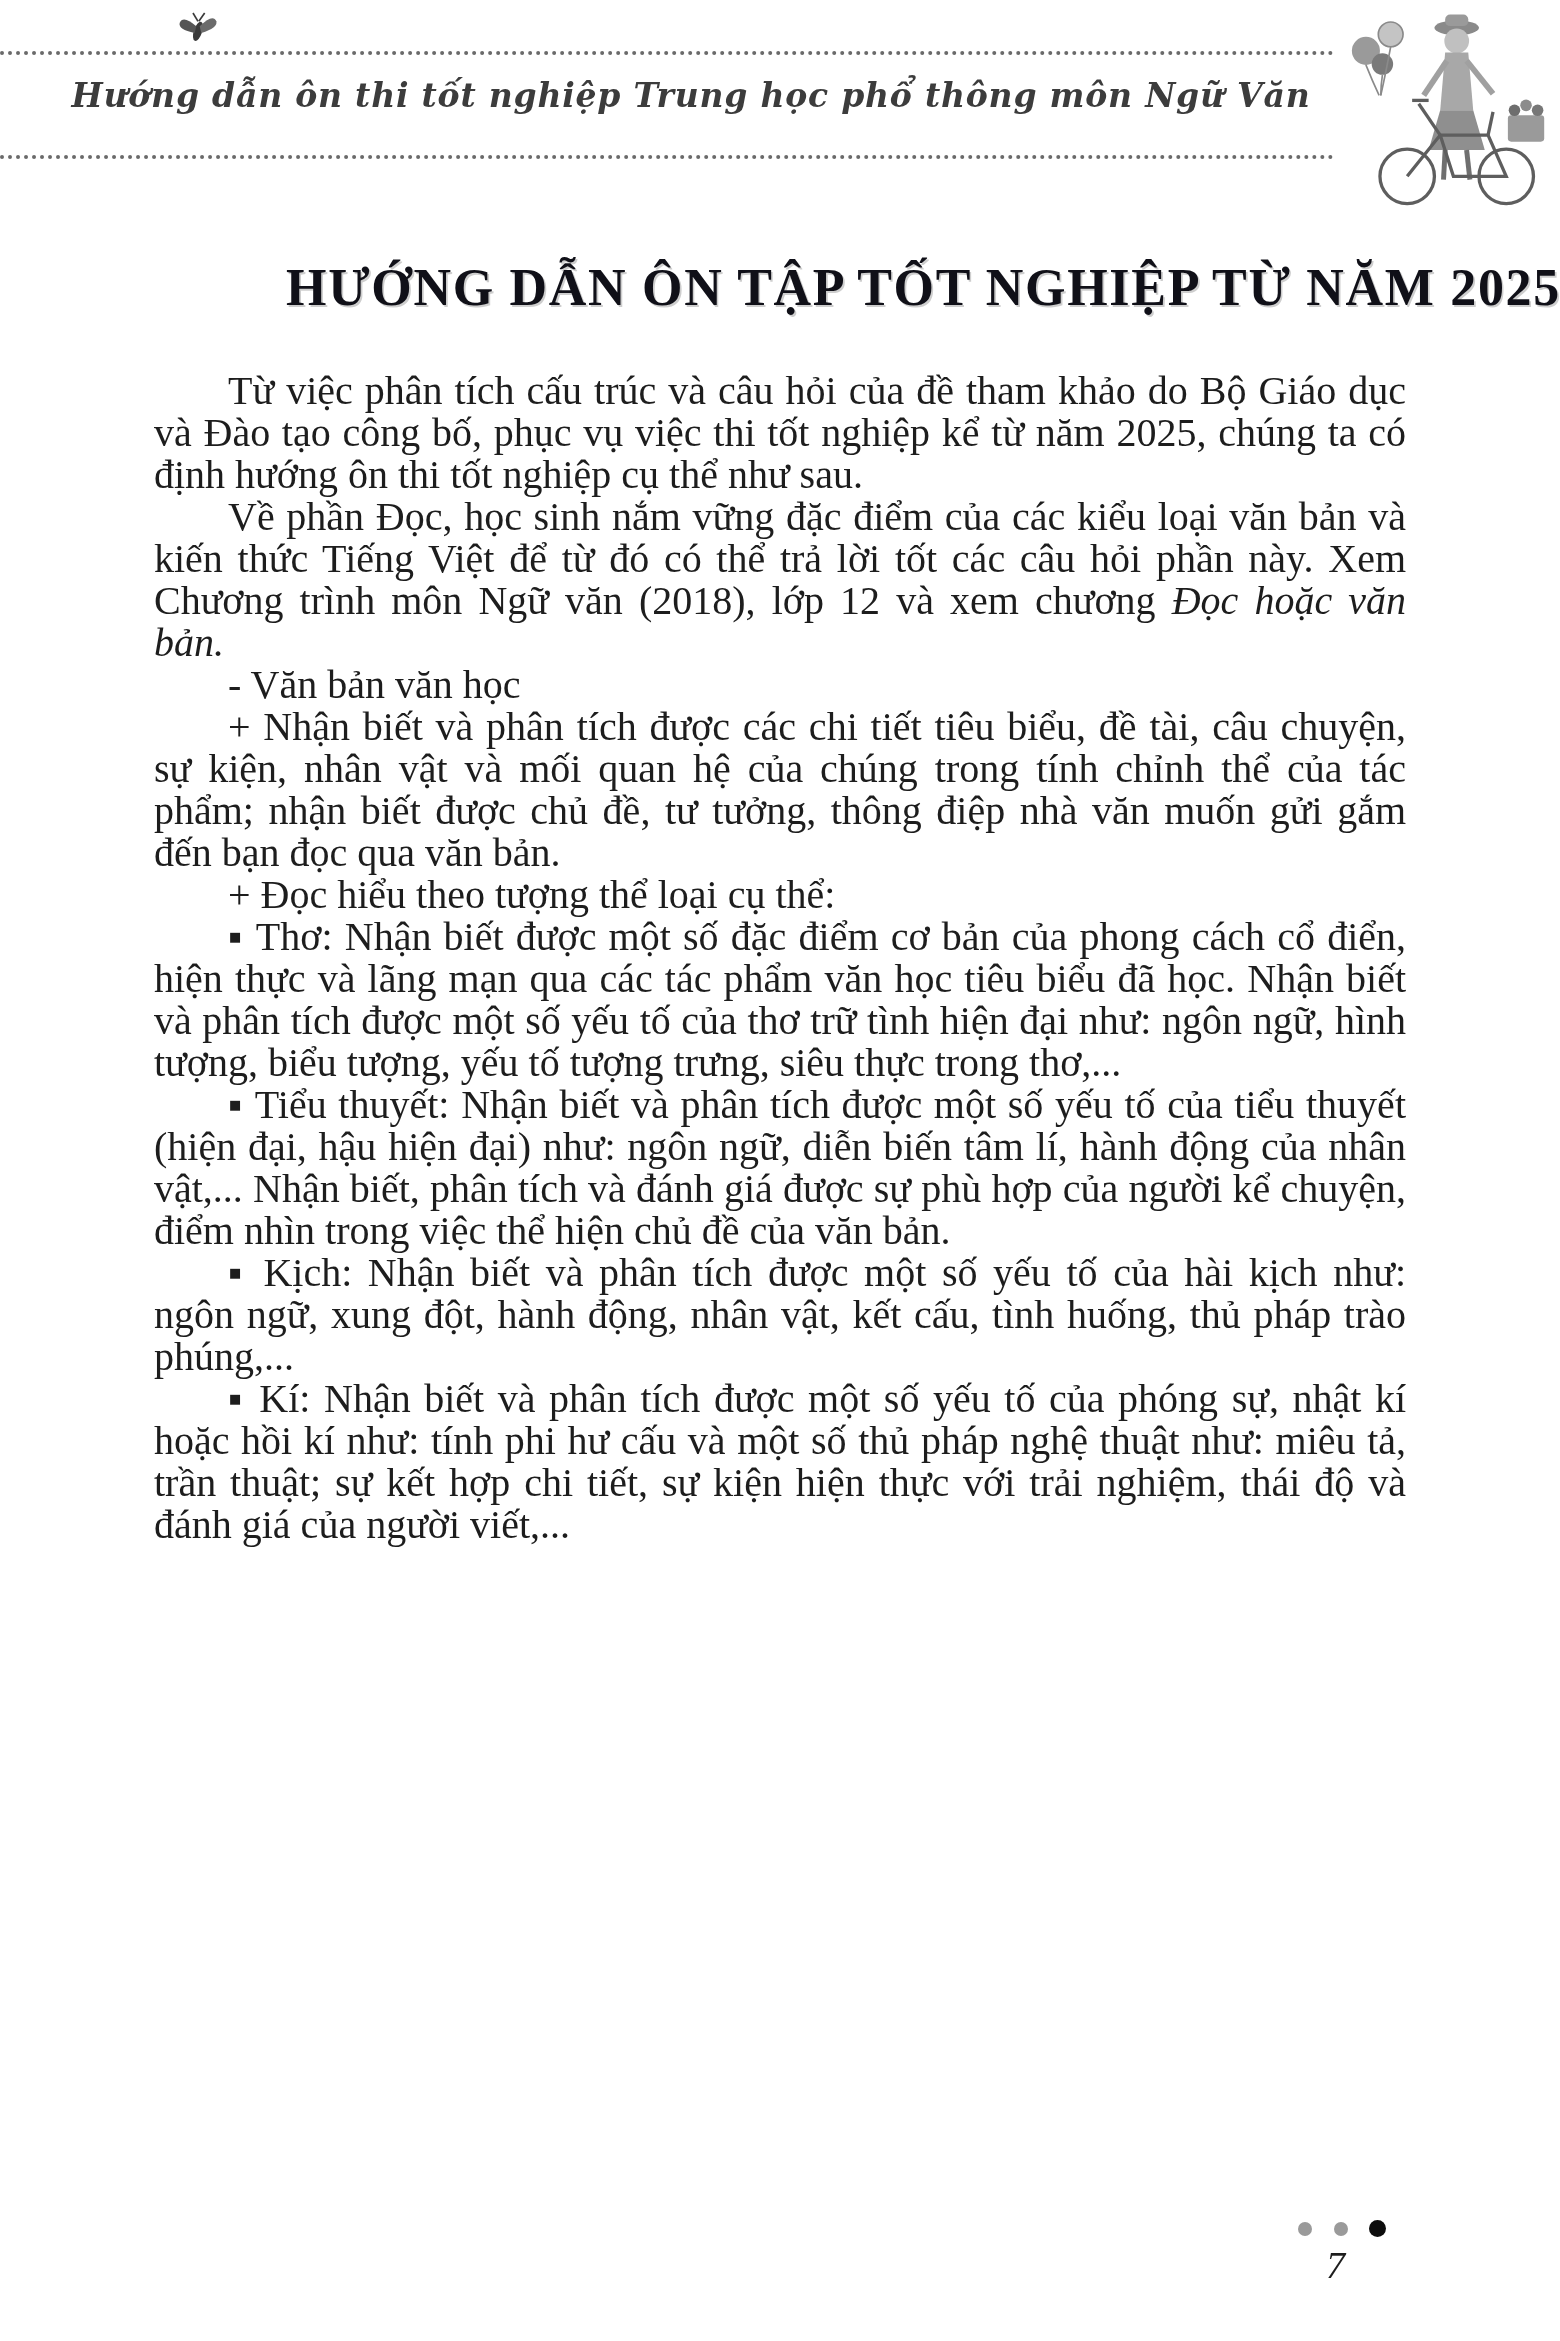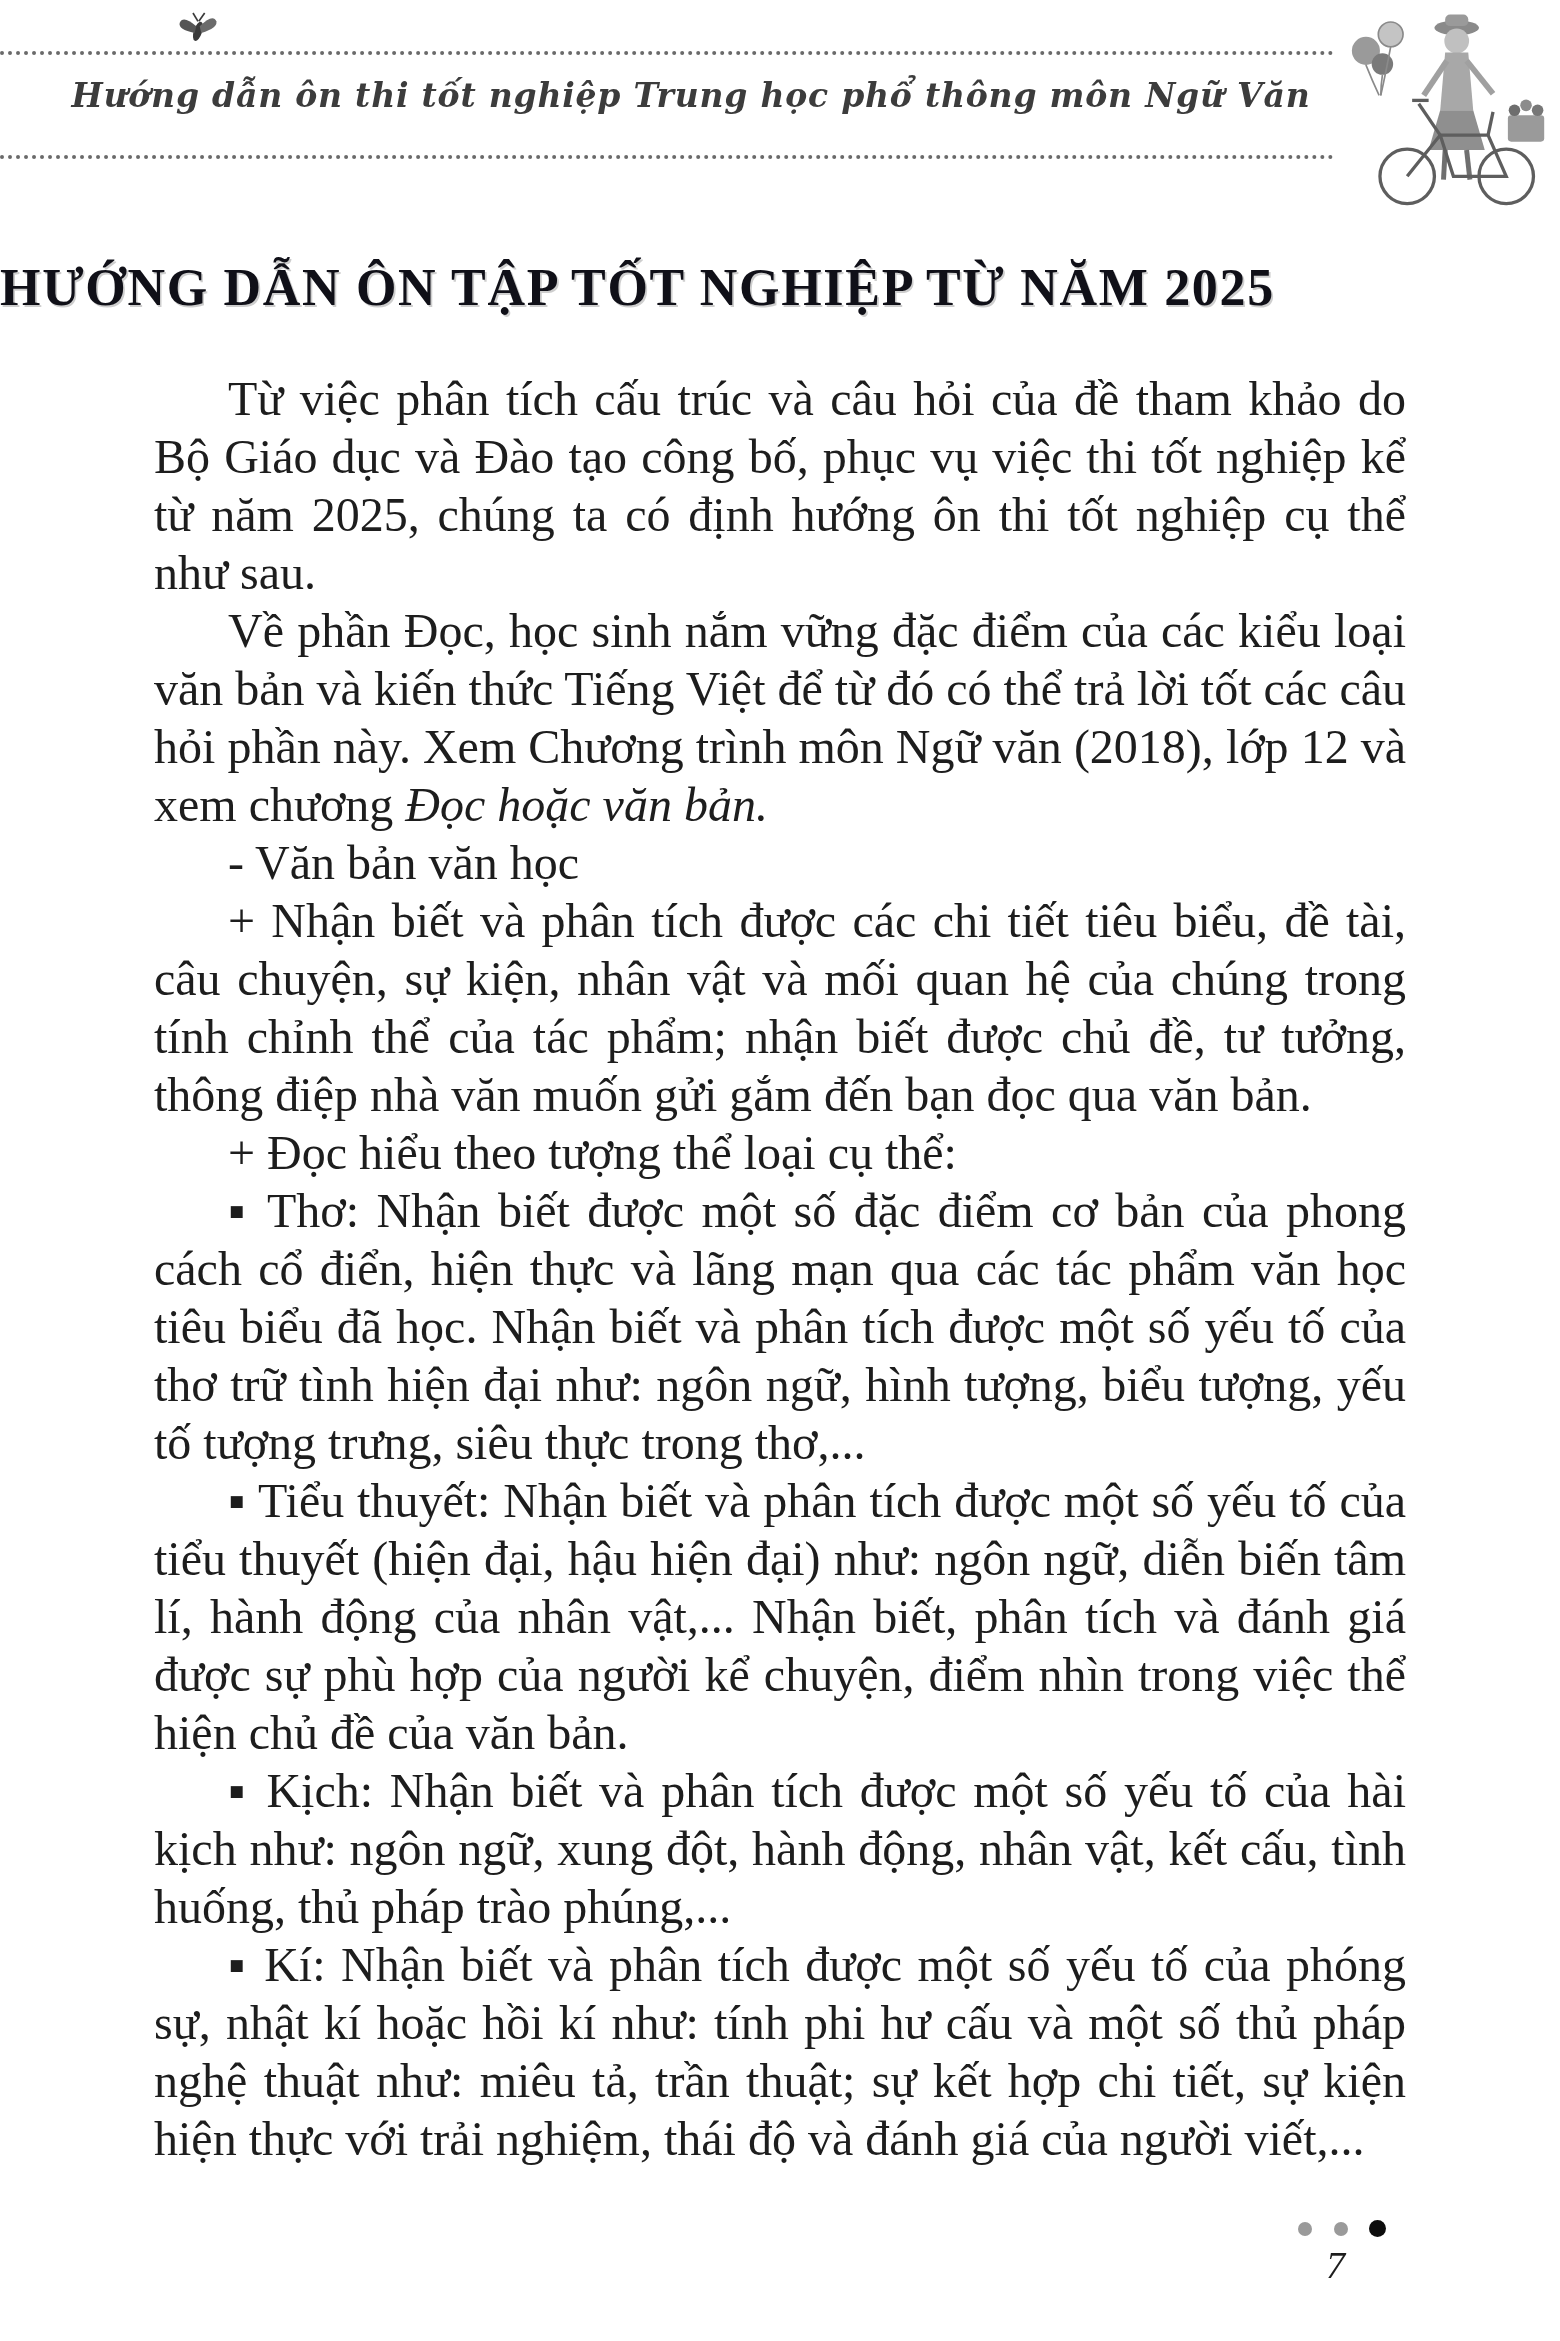--- a/index.html
+++ b/index.html
@@ -54,37 +54,37 @@
     right: 5px;
   }
 
   
   .title {
     position: absolute;
     top: 258px;
     left: 0;
     width: 100%;
     margin: 0;
-    text-align: left;
+    text-align: right;
     font-family: "Liberation Serif", serif;
     font-weight: 700;
     font-size: 52px;
     letter-spacing: 1.7px;
     color: #101018;
     text-shadow: 1.7px 1.7px 0 rgba(60,60,60,0.25);
   }
 
   
   .body {
     position: absolute;
     top: 370px;
     left: 154px;
     width: 1252px;
-    font-size: 48px;
-    line-height: 58px;
+    font-size: 40px;
+    line-height: 42px;
     text-align: justify;
     color: #1d1d1d;
   }
   .body p {
     margin: 0;
     text-indent: 74px;
   }
   .bold { font-weight: 400; }
   .it   { font-style: italic; }
 

